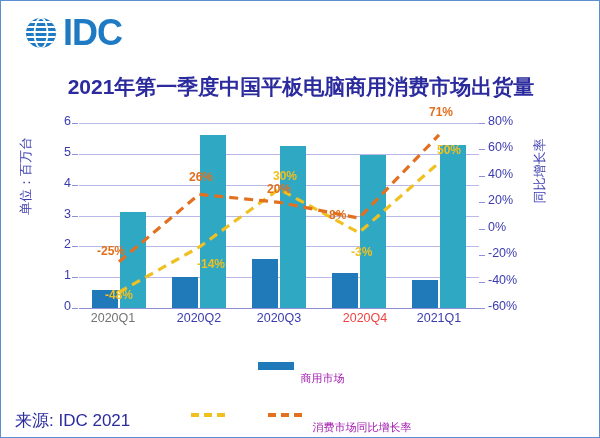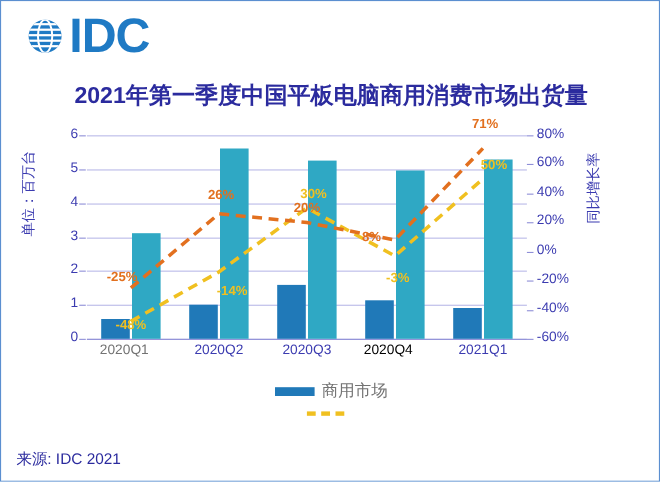--- a/index.html
+++ b/index.html
@@ -30,21 +30,21 @@
     align-items: center;
   }
   #logo-globe {
     width: 36px;
     height: 36px;
     position: relative;
     margin-right: 4px;
   }
   #logo-globe svg { display:block; }
   #logo-text {
-    font-size: 44px;
+    font-size: 36px;
     font-weight: bold;
     color: #1f7ac4;
     letter-spacing: -1px;
     line-height: 36px;
     font-family: "Liberation Sans", sans-serif;
   }
 
   
   #chart-title {
     position: absolute;
@@ -211,31 +211,32 @@
     margin-right: 7px;
     position: relative;
   }
   .swatch-dash span {
     position: absolute;
     top: 0;
     width: 8px;
     height: 4px;
   }
   .legend-label {
-    font-size: 15px;
-    color: #737373;
-    font-family: "Liberation Sans", sans-serif;
+    font-size: 11px;
+    color: #a21caf;
+    font-family: "Liberation Sans", sans-serif;
+    margin-top: 25px;
   }
 
   
   #source {
     position: absolute;
     left: 14px;
     top: 408px;
-    font-size: 14px;
+    font-size: 17px;
     color: #2b2b9e;
     font-family: "Liberation Sans", sans-serif;
   }
 </style>
 </head>
 <body>
 
 <div id="page">
 
   <div id="logo-area">
@@ -347,38 +348,46 @@
         <div class="ylabel-right" style="left: 487px; top: 108.714px; color: rgb(59, 59, 176);">0%</div>
         <div class="ylabel-right" style="left: 487px; top: 82.2857px; color: rgb(59, 59, 176);">20%</div>
         <div class="ylabel-right" style="left: 487px; top: 55.8571px; color: rgb(59, 59, 176);">40%</div>
         <div class="ylabel-right" style="left: 487px; top: 29.4286px; color: rgb(59, 59, 176);">60%</div>
         <div class="ylabel-right" style="left: 487px; top: 3px; color: rgb(59, 59, 176);">80%</div>
       </div>
     <div id="xlabels">
         <div class="xlabel" style="left: 72px; color: #737373;">2020Q1</div>
         <div class="xlabel" style="left: 158px; color: rgb(59, 59, 176);">2020Q2</div>
         <div class="xlabel" style="left: 238px; color: rgb(59, 59, 176);">2020Q3</div>
-        <div class="xlabel" style="left: 312px; color: #000000;">2020Q4</div>
+        <div class="xlabel" style="left: 324px; color: #ef4444;">2020Q4</div>
         <div class="xlabel" style="left: 398px; color: rgb(59, 59, 176);">2021Q1</div>
       </div>
   </div>
 
   <div id="legend">
     <div class="legend-row">
       <div class="legend-item">
         <div class="swatch-solid" style="background: rgb(32, 121, 184);"></div>
         <div class="legend-label">商用市场</div>
       </div>
     </div>
     <div class="legend-row">
       <div class="legend-item">
         <div class="swatch-dash">
             <span style="left: 0px; background: rgb(240, 192, 32);"></span>
             <span style="left: 13px; background: rgb(240, 192, 32);"></span>
             <span style="left: 26px; background: rgb(240, 192, 32);"></span>
           </div>
       </div>
+      <div class="legend-item">
+        <div class="swatch-dash">
+            <span style="left: 0px; background: rgb(226, 112, 31);"></span>
+            <span style="left: 13px; background: rgb(226, 112, 31);"></span>
+            <span style="left: 26px; background: rgb(226, 112, 31);"></span>
+          </div>
+        <div class="legend-label">消费市场同比增长率</div>
+      </div>
     </div>
   </div>
 
   <div id="source">来源: IDC 2021</div>
 
 </div>
 
 </body></html>

